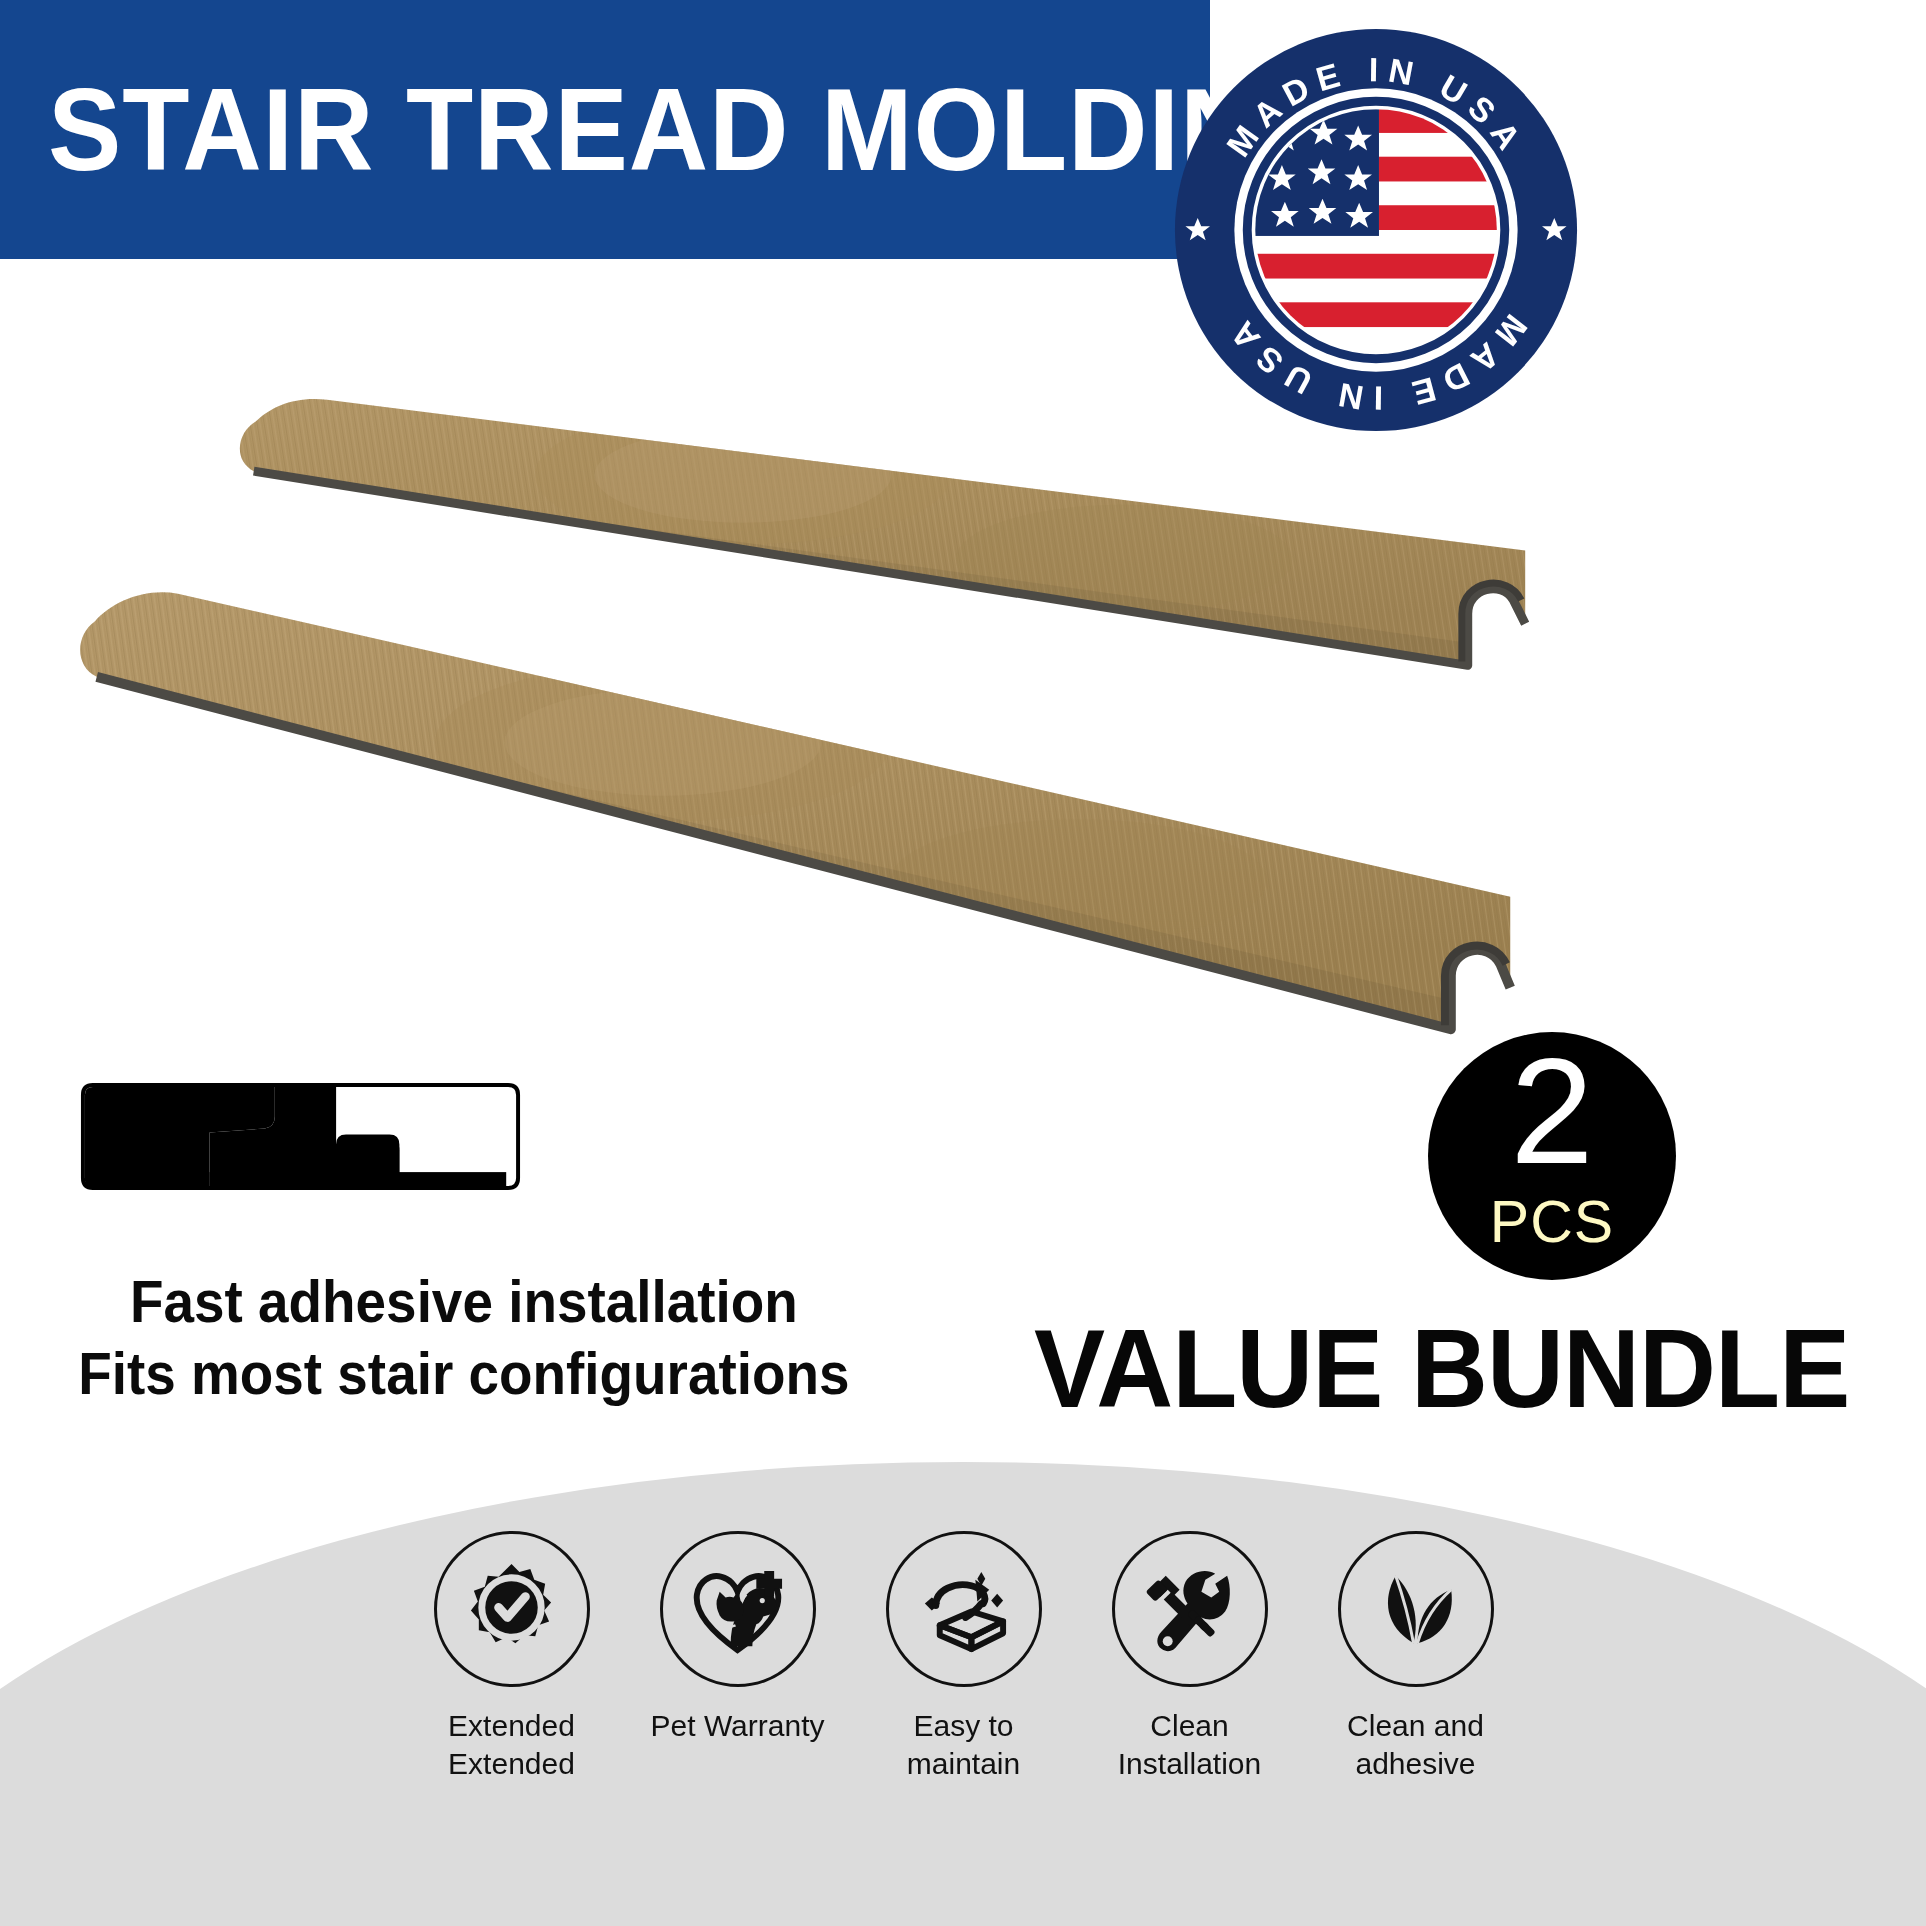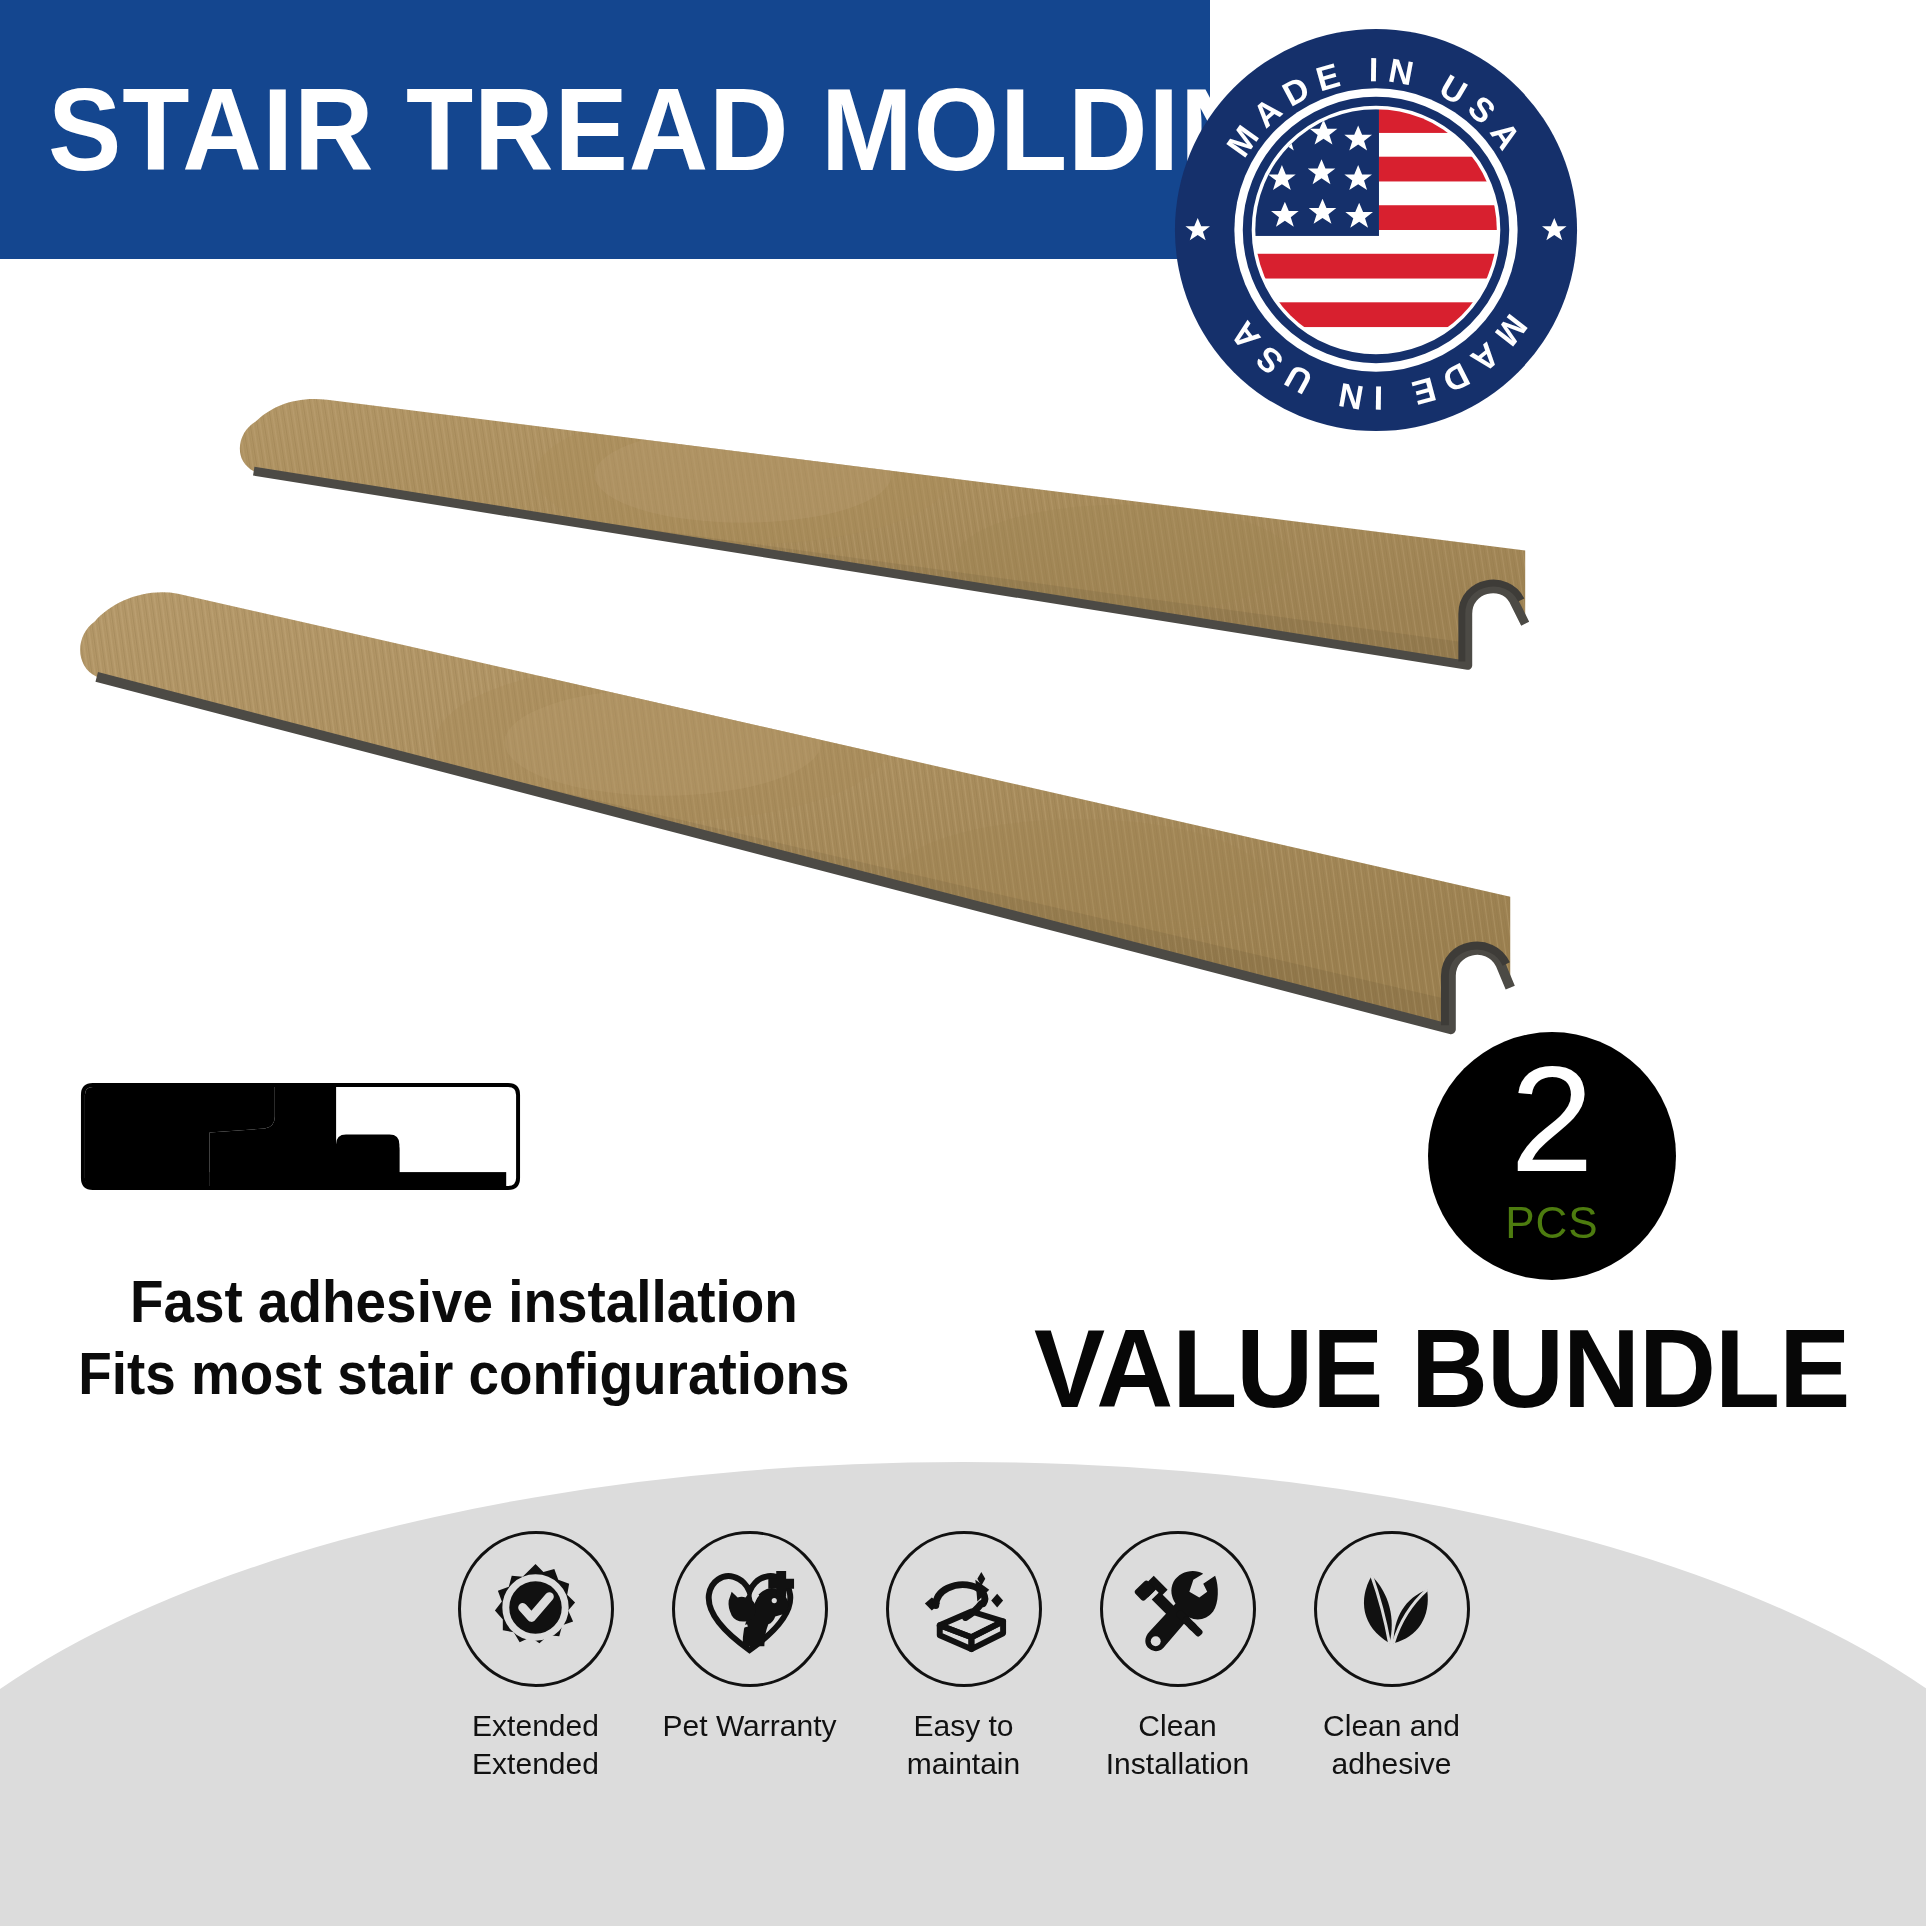--- a/index.html
+++ b/index.html
@@ -32,35 +32,35 @@
   #feature-lines{position:absolute;left:77px;top:1267px;width:832px;text-align:center;}
   .feature-line{font-size:59px;font-weight:700;color:#0b0b0b;line-height:1.22;
       white-space:nowrap;transform:scaleX(0.93);transform-origin:left center;}
 
   
   #pcs-badge{position:absolute;left:1428px;top:1032px;width:248px;height:248px;
       border-radius:50%;background:#000;display:flex;flex-direction:column;
       align-items:center;justify-content:center;}
   #pcs-count{color:#fff;font-size:150px;font-weight:400;line-height:0.82;
       margin-top:-10px;font-family:"Liberation Sans",sans-serif;}
-  #pcs-unit{color:#4d7c0f;font-size:44px;font-weight:400;letter-spacing:1px;
+  #pcs-unit{color:#fef9c3;font-size:59px;font-weight:400;letter-spacing:1px;
       line-height:1;margin-top:20px;}
 
   
   #value-bundle{position:absolute;left:1034px;top:1305px;font-size:111px;
       font-weight:700;color:#070707;letter-spacing:-1px;white-space:nowrap;
       transform:scaleX(0.96);transform-origin:left center;}
 
   
   #bottom-band{position:absolute;left:-158px;bottom:0;width:2243px;height:465px;
       background:#dcdcdc;border-top-left-radius:50% 100%;
       border-top-right-radius:50% 100%;}
 
   #feature-icons{position:absolute;left:0;bottom:0;width:1927px;height:396px;
-      display:flex;align-items:flex-start;justify-content:center;gap:0;}
+      display:flex;align-items:flex-start;justify-content:center;gap:12px;}
   .feature-item{width:214px;display:flex;flex-direction:column;align-items:center;}
   .feature-icon-circle{width:150px;height:150px;border-radius:50%;
       border:3px solid #111;display:flex;align-items:center;justify-content:center;}
   .feature-icon-circle svg{display:block;}
   .feature-label{margin-top:20px;text-align:center;font-size:30px;color:#111;
       line-height:1.25;font-weight:400;}
 </style>
 </head>
 <body>
 

